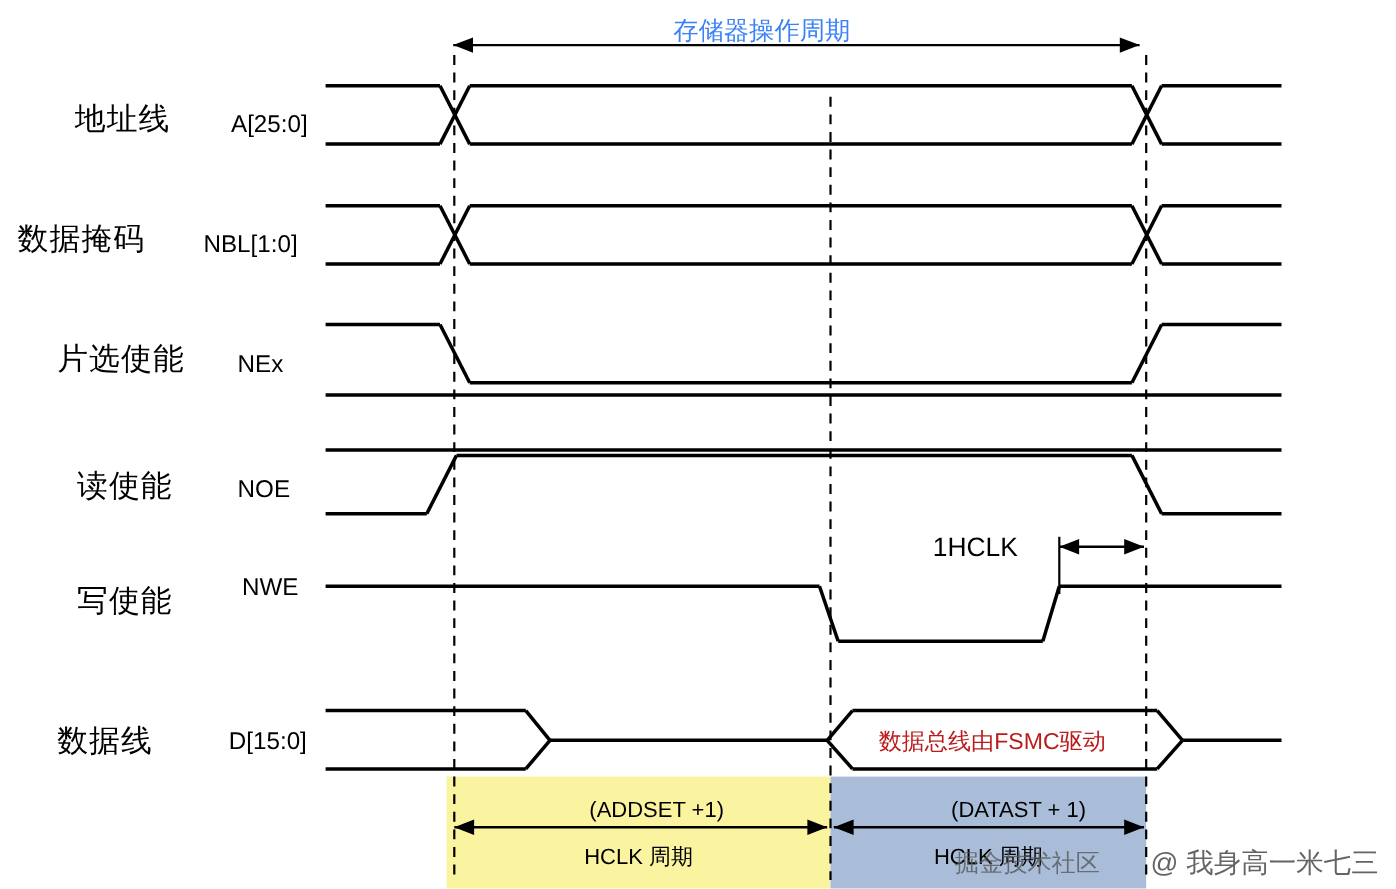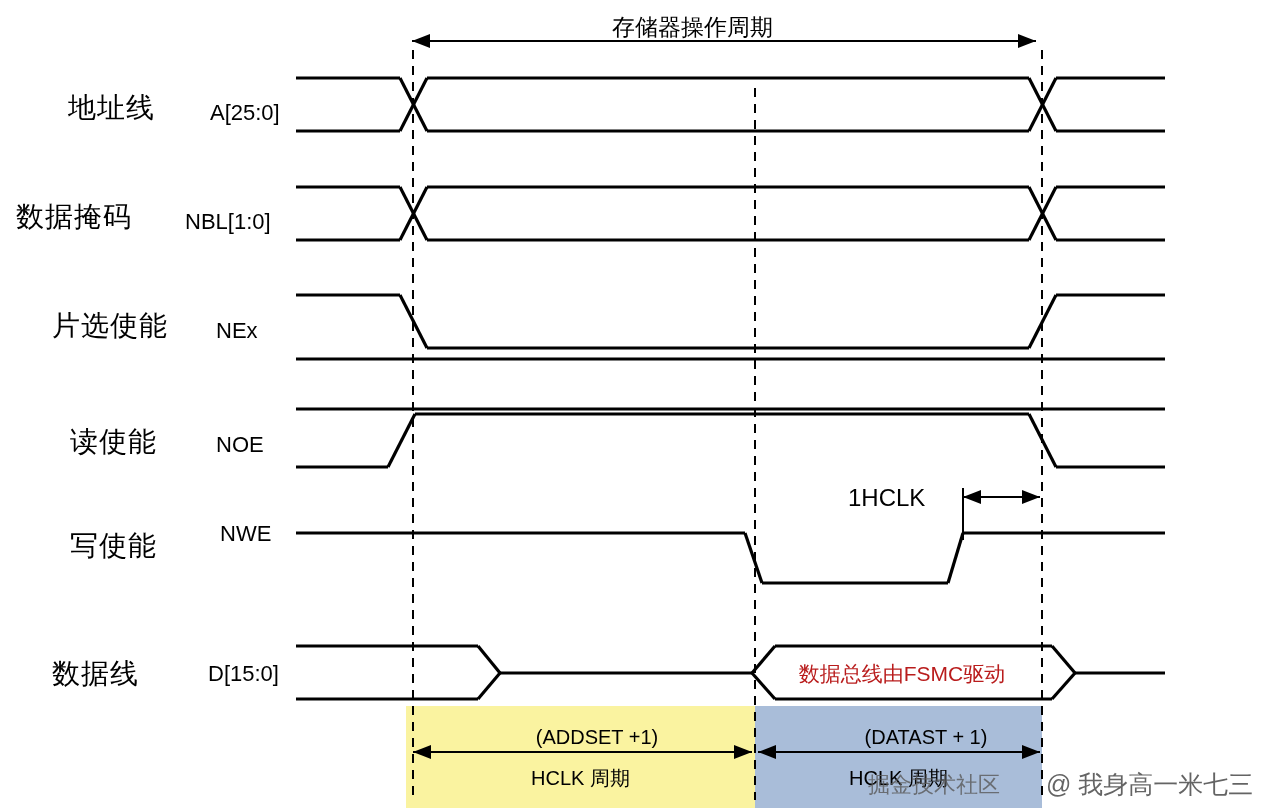--- a/index.html
+++ b/index.html
@@ -26,21 +26,21 @@
   }
   .row-signal {
     position: absolute;
     font-size: 22px;
     color: #000;
     white-space: nowrap;
   }
   .cycle-title {
     position: absolute;
     font-size: 23px;
-    color: #000000;
+    color: #3b82f6;
     white-space: nowrap;
   }
   .hclk-label {
     position: absolute;
     font-size: 24px;
     color: #000;
     white-space: nowrap;
   }
   .bus-text {
     position: absolute;

